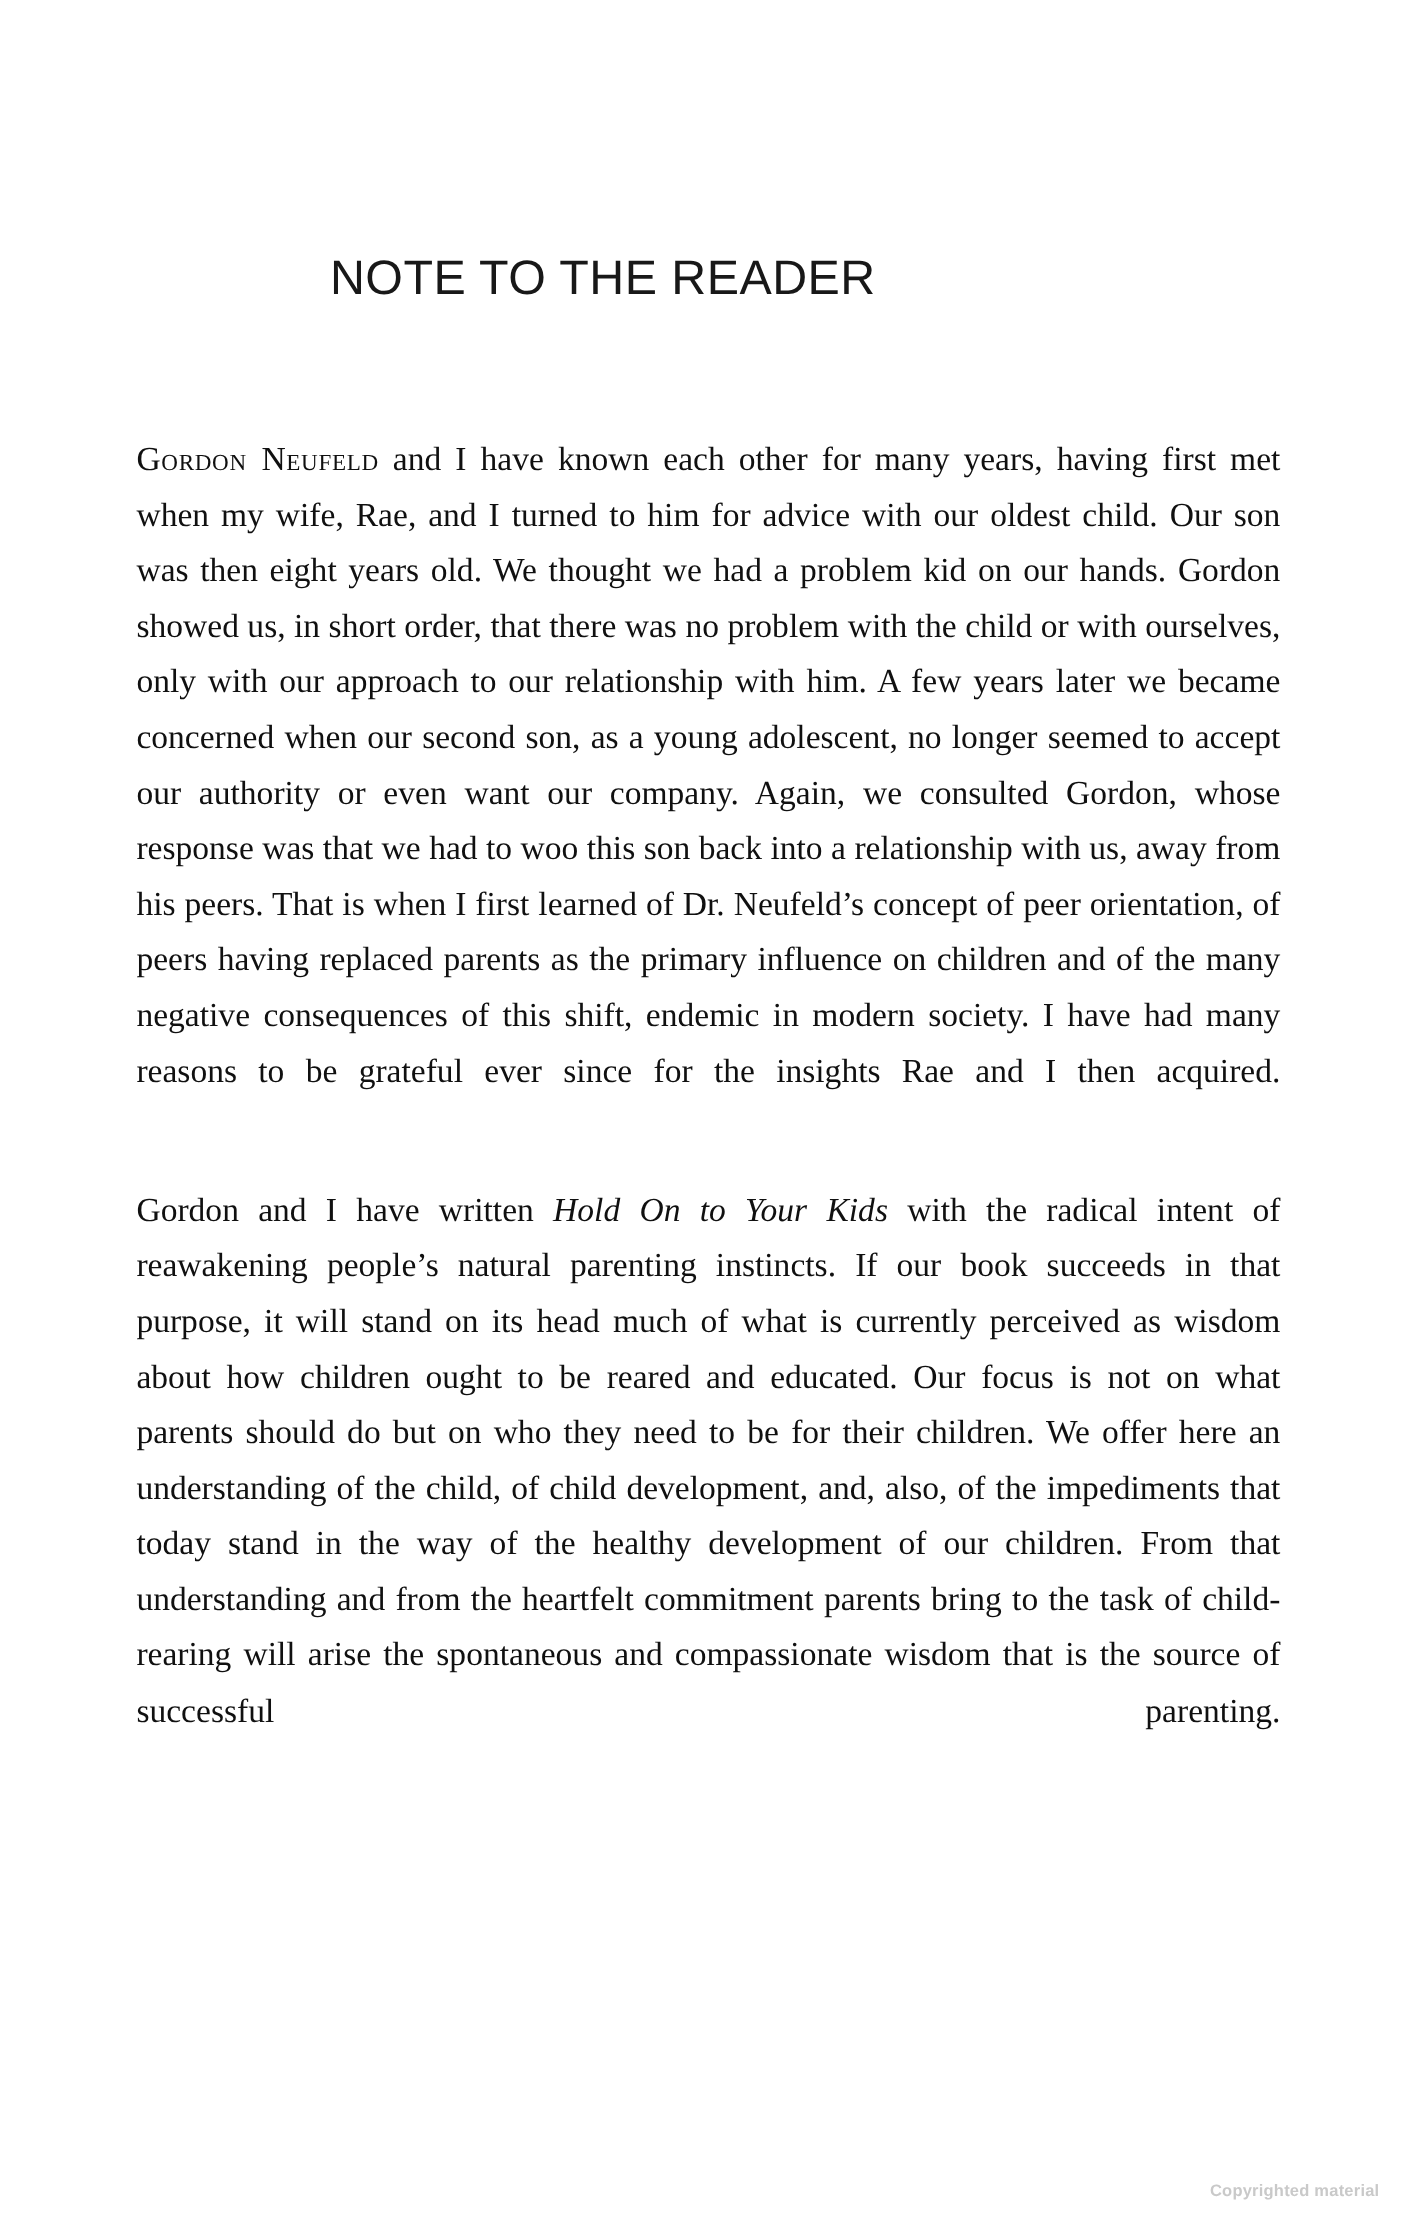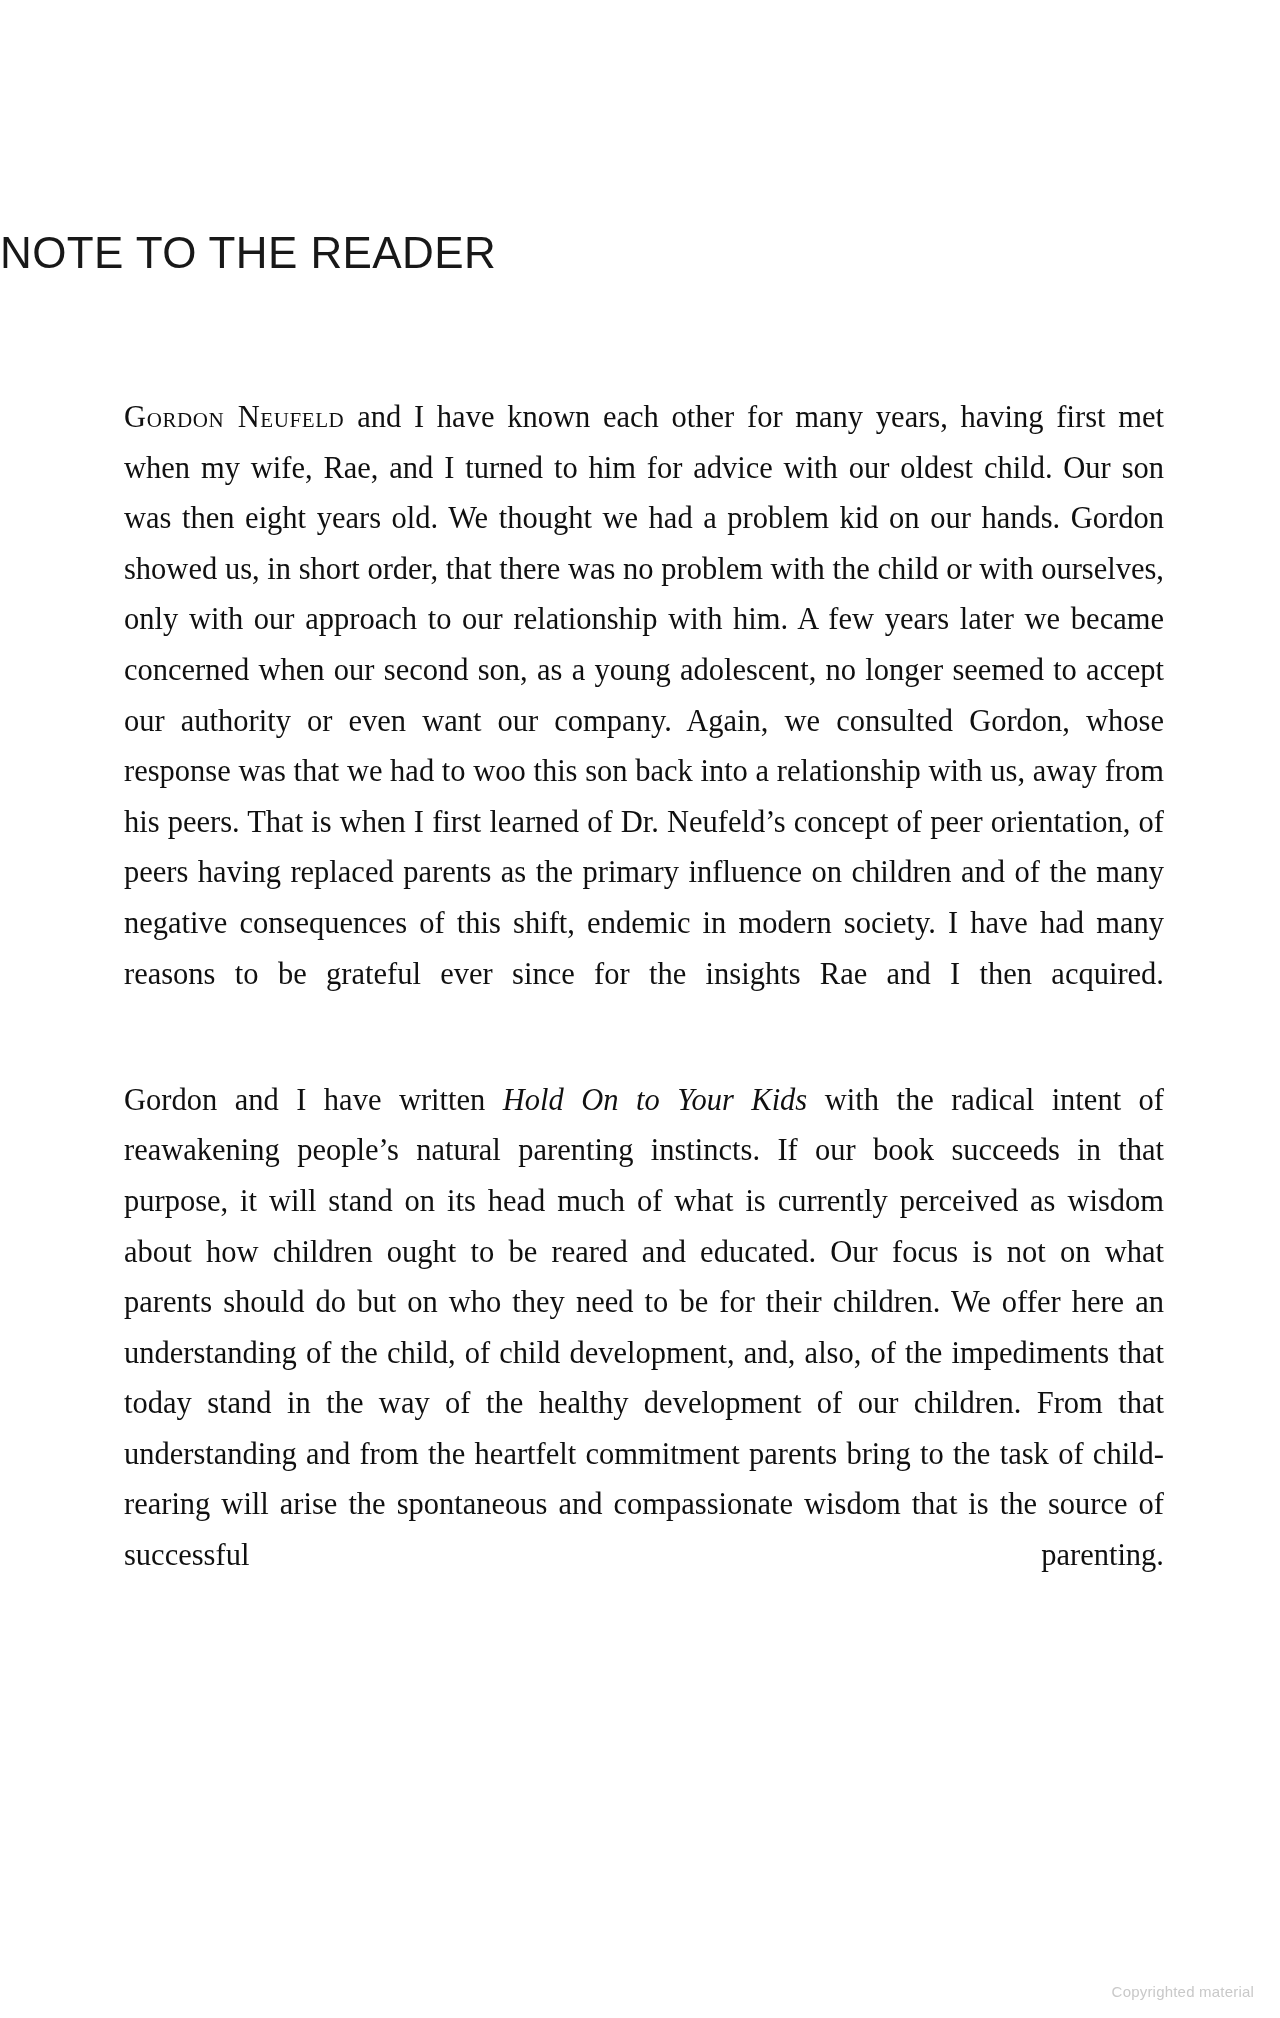--- a/index.html
+++ b/index.html
@@ -21,21 +21,21 @@
     inset: 0;
     background: #ffffff;
   }
 
   
   .page-title {
     position: absolute;
     top: 200px;
     left: 0;
     width: 1096px;
-    text-align: left;
+    text-align: center;
     font-family: "Liberation Sans", "DejaVu Sans", sans-serif;
     font-size: 44px;
     font-weight: 400;
     letter-spacing: 0.4px;
     color: #181818;
     line-height: 1.1;
   }
 
   
   .body-column {
@@ -76,21 +76,21 @@
     font-style: italic;
   }
 
   
   .copyright-note {
     position: absolute;
     right: 26px;
     bottom: 18px;
     font-family: "Liberation Sans", "DejaVu Sans", sans-serif;
     font-size: 15px;
-    font-weight: 400;
+    font-weight: 700;
     letter-spacing: 0.2px;
     color: #c9c9c9;
     white-space: nowrap;
   }
 </style>
 </head>
 <body>
 
 <div class="page">
 

